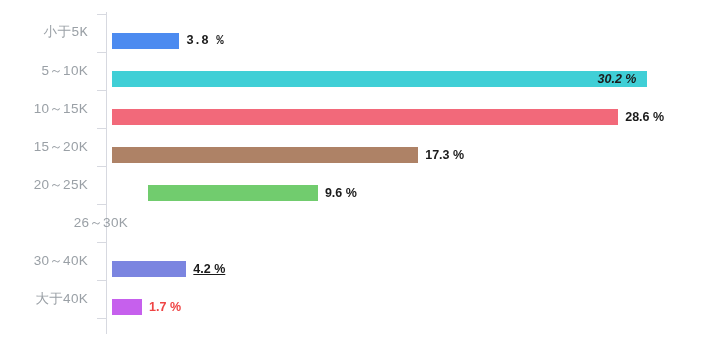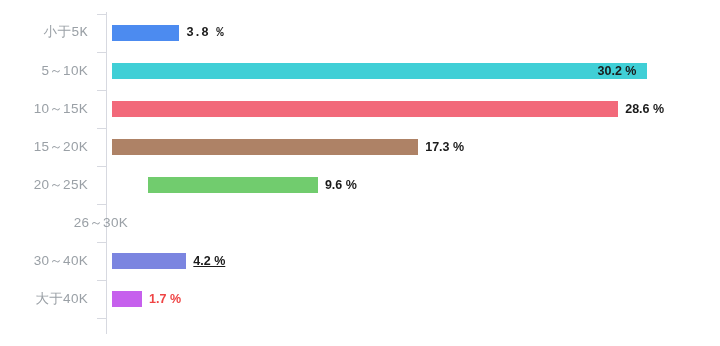--- a/index.html
+++ b/index.html
@@ -56,21 +56,21 @@
     font-size: 13.5px;
     line-height: 38px;
     color: #9aa0a6;
     letter-spacing: 0.3px;
     white-space: nowrap;
   }
 
   .bar-track {
     position: absolute;
     left: 112px;
-    top: 0;
+    top: 8px;
     height: 38px;
   }
 
   .bar {
     position: absolute;
     left: 0;
     top: 11px;
     height: 16px;
     border-radius: 0;
   }
@@ -81,20 +81,21 @@
     height: 16px;
     line-height: 16px;
     font-size: 12.5px;
     font-weight: bold;
     color: #1b1b1b;
     white-space: nowrap;
   }
   
   .bar-value.inside-overlap {
     color: #1b1b1b;
+    font-style: italic;
   }
 </style>
 </head>
 <body>
 
 <div id="chart-root">
 
   <div class="axis-line"></div>
   <div id="tick-layer">
       <div class="axis-tick" style="top: 14px; background: rgb(215, 217, 224);"></div>

